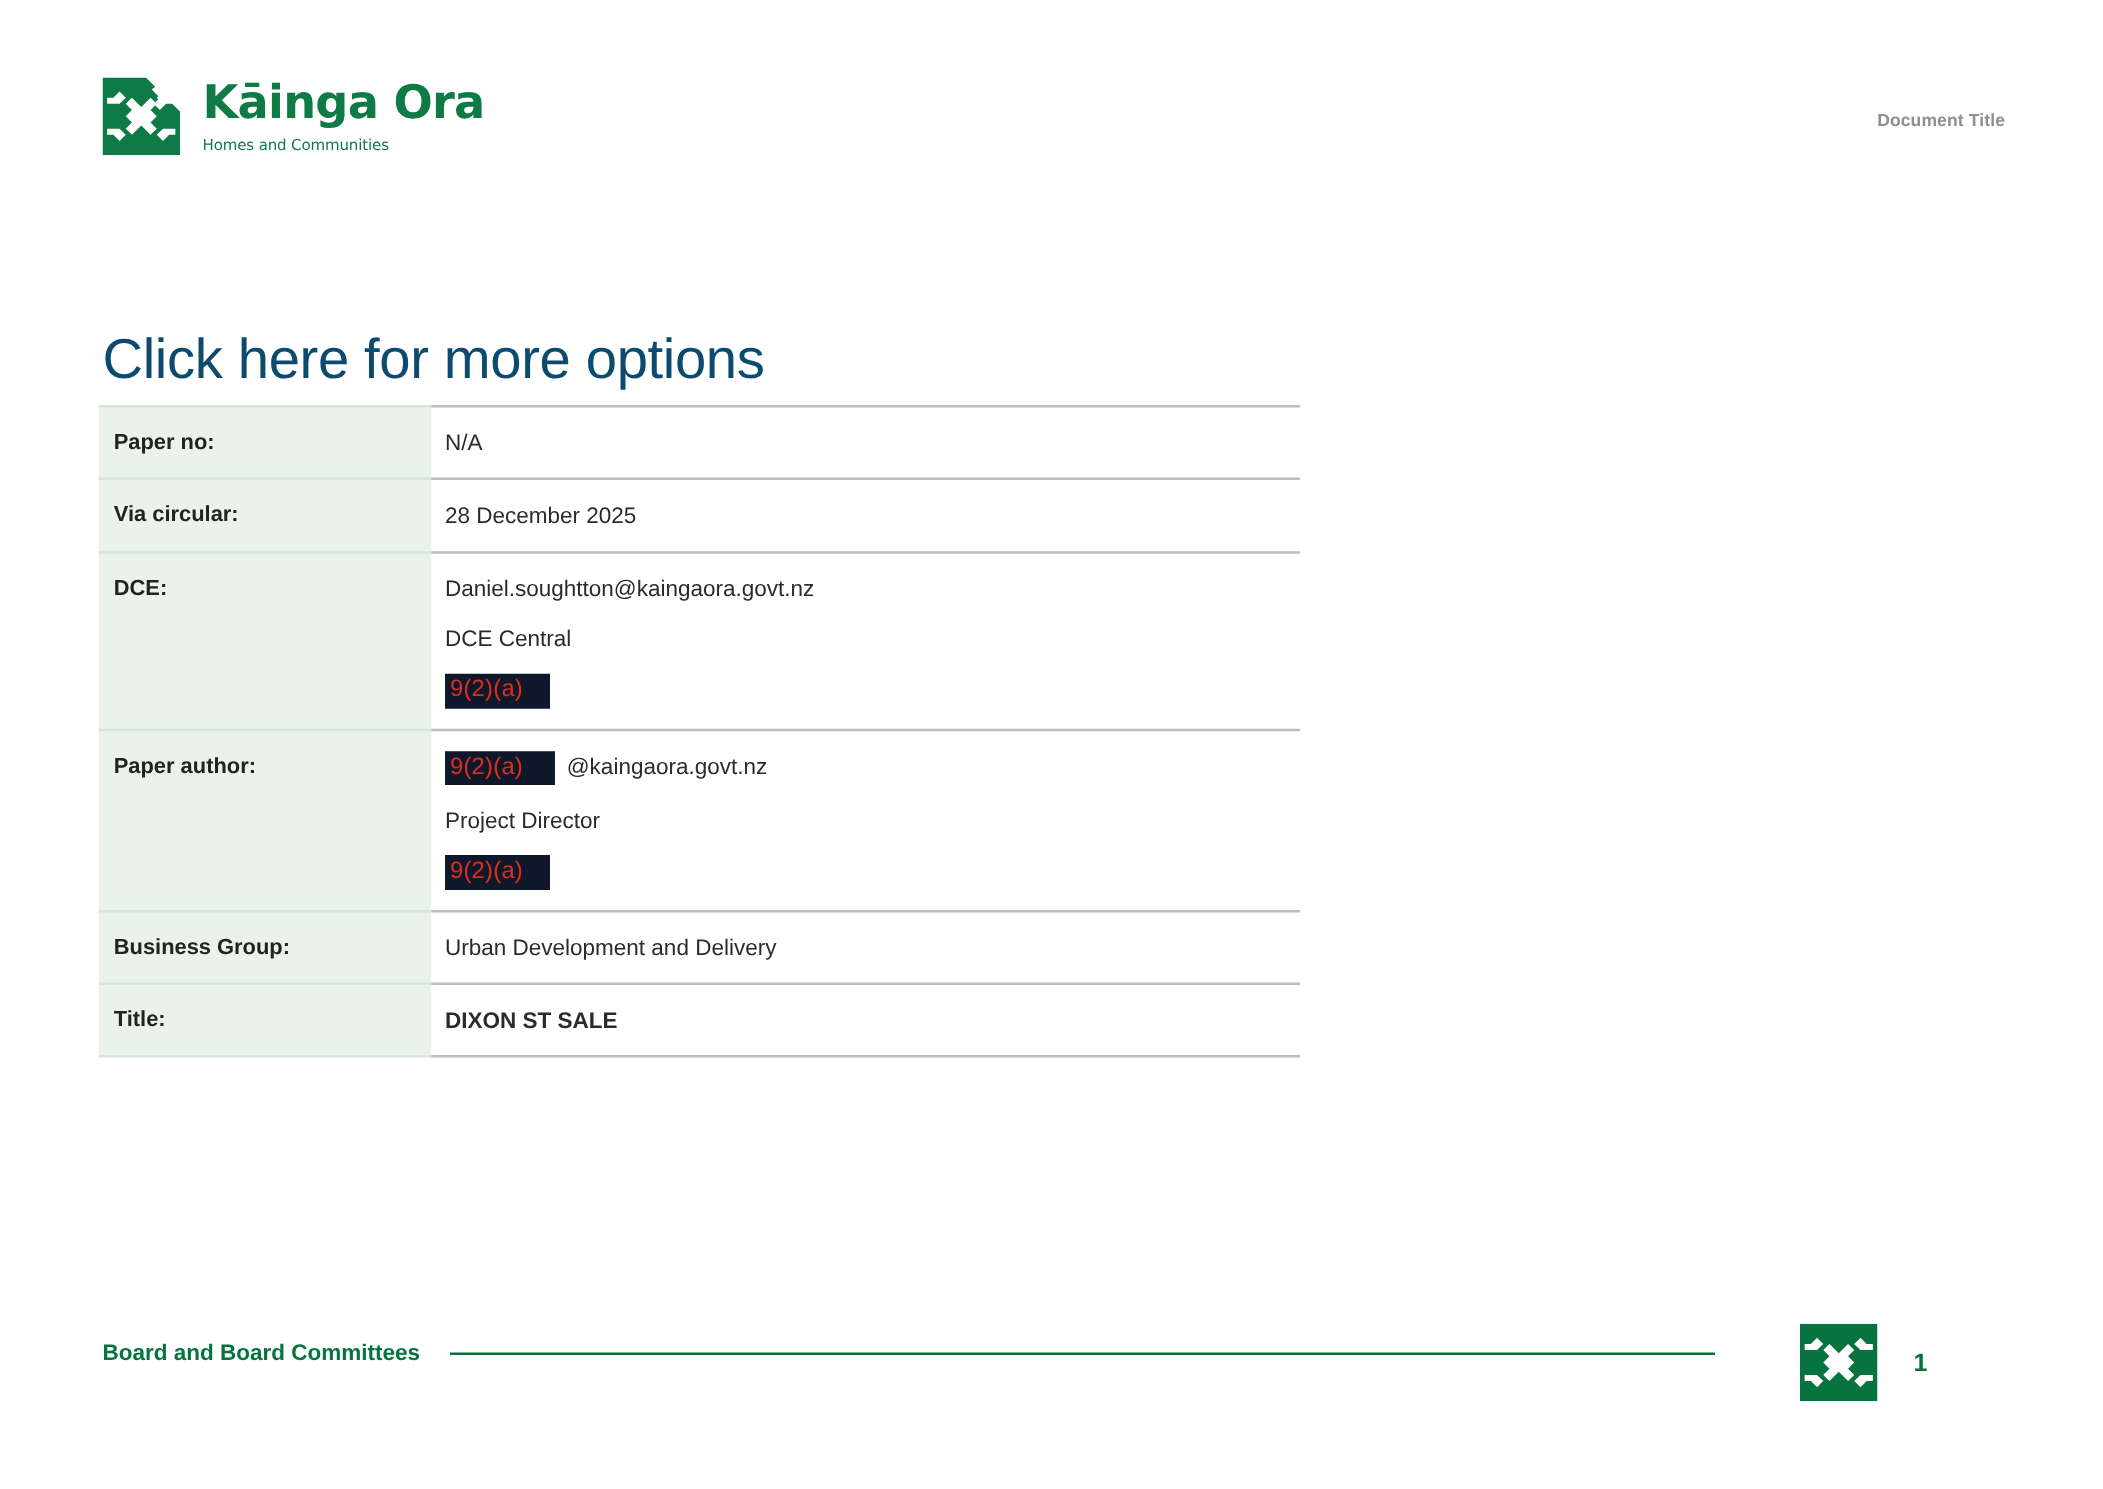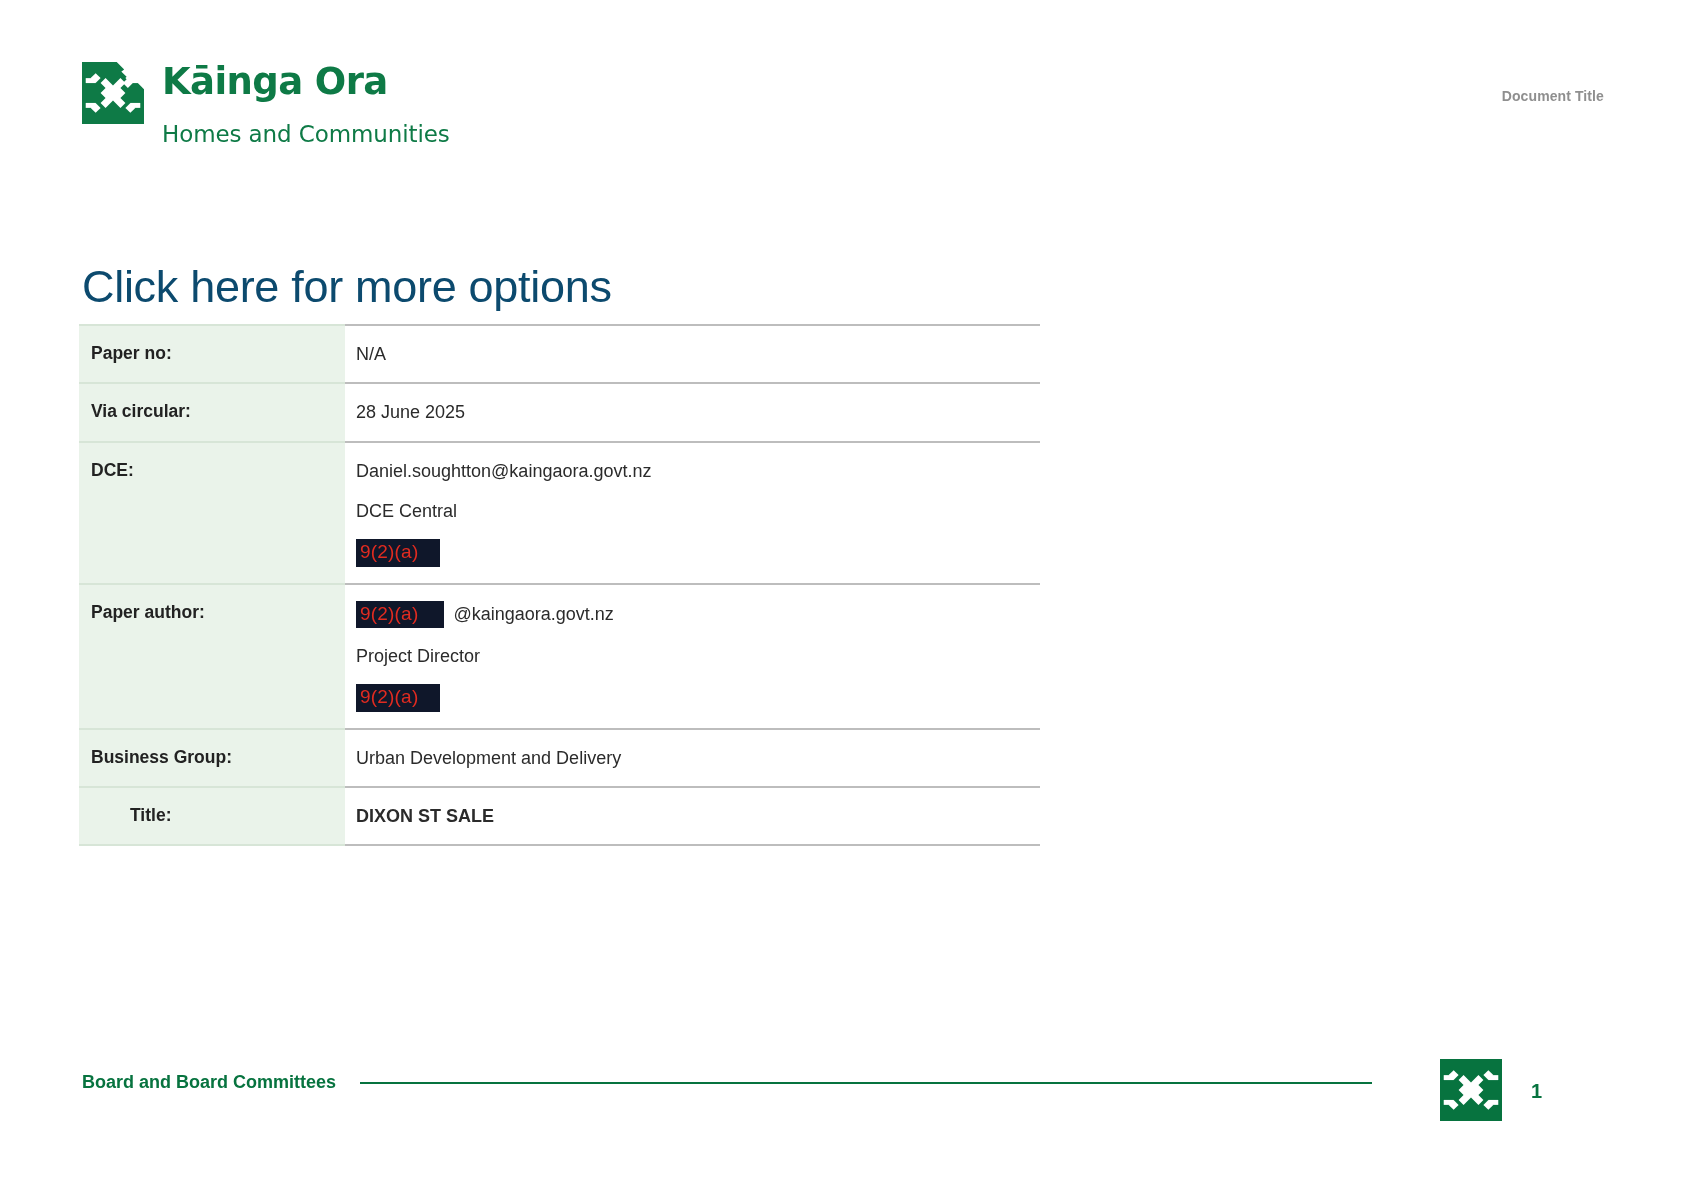--- a/index.html
+++ b/index.html
@@ -53,26 +53,26 @@
     font-size: 37px;
     font-weight: 700;
     letter-spacing: -0.6px;
     color: #0E7A46;
     line-height: 1.02;
     white-space: nowrap;
   }
   .logo-tagline {
     display: block;
     font-family: "DejaVu Sans", sans-serif;
-    font-size: 23px;
+    font-size: 12px;
     font-weight: 400;
     letter-spacing: -0.1px;
     color: #0E7A46;
     line-height: 1.2;
-    margin-top: 20px;
+    margin-top: 8px;
     white-space: nowrap;
   }
   .header-doc-title {
     position: absolute;
     right: 78px;
     top: 32px;
     font-size: 14px;
     font-weight: 700;
     color: #8f8f8f;
     letter-spacing: 0.1px;
@@ -114,21 +114,20 @@
   }
   .meta-table tr:last-child td {
     border-bottom: 2px solid #bdbdbd;
   }
   td.cell-label {
     background: #eaf3ea;
     border-top-color: #d7e5d7;
   }
   .meta-table tr:last-child td.cell-label {
     border-bottom-color: #d7e5d7;
-    padding-left: 39px;
   }
   .label-inner {
     padding: 16px 14px 16px 12px;
     font-size: 17.5px;
     font-weight: 700;
     color: #222222;
     line-height: 1.35;
   }
   .value-inner {
     padding: 16px 10px 16px 11px;
@@ -259,21 +258,21 @@
               <span class="value-line">N/A</span>
             </div>
           </td>
         </tr>
         <tr>
           <td class="cell-label">
             <div class="label-inner">Via circular:</div>
           </td>
           <td class="cell-value">
             <div class="value-inner">
-              <span class="value-line">28 June 2025</span>
+              <span class="value-line">28 December 2025</span>
             </div>
           </td>
         </tr>
         <tr>
           <td class="cell-label">
             <div class="label-inner">DCE:</div>
           </td>
           <td class="cell-value">
             <div class="value-inner">
               <span class="value-line">Daniel.soughtton@kaingaora.govt.nz</span>

